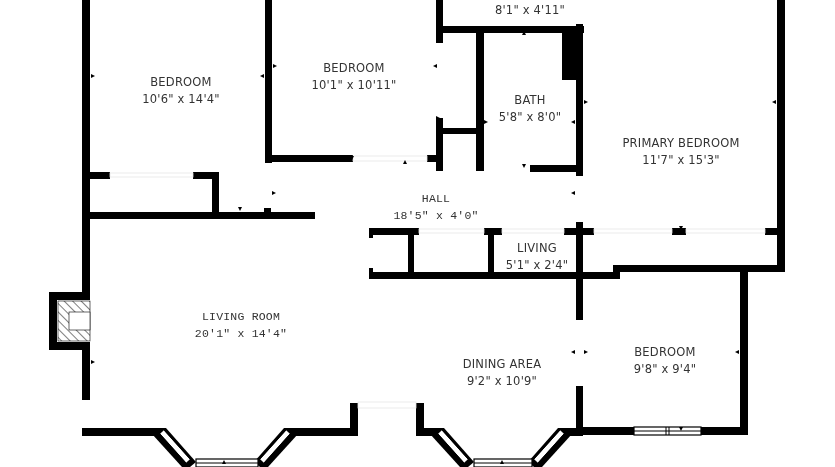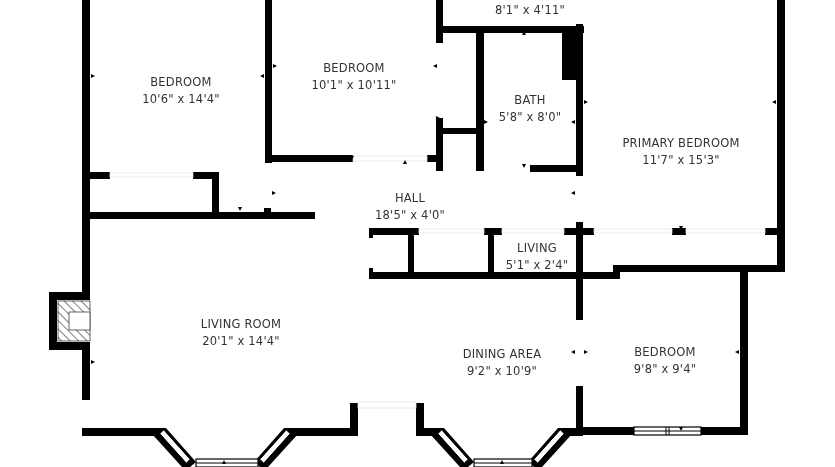--- a/index.html
+++ b/index.html
@@ -181,32 +181,32 @@
   <span>8'1" x 4'11"</span>
 </div>
 <div class="room-label" style="left:516px; top:92px;margin-left:14px;">
   <span>BATH</span>
   <span>5'8" x 8'0"</span>
 </div>
 <div class="room-label" style="left:681px; top:95px;margin-top:40px;">
   <span>PRIMARY BEDROOM</span>
   <span>11'7" x 15'3"</span>
 </div>
-<div class="room-label" style="left:410px; top:190px;">
+<div class="room-label" style="left:436px; top:190px;font-family:Liberation Mono, monospace;">
   <span>HALL</span>
   <span>18'5" x 4'0"</span>
 </div>
 <div class="room-label" style="left:537px; top:240px;">
   <span>LIVING</span>
   <span>5'1" x 2'4"</span>
 </div>
-<div class="room-label" style="left:241px; top:316px;">
+<div class="room-label" style="left:241px; top:308px;font-family:Liberation Mono, monospace;">
   <span>LIVING ROOM</span>
   <span>20'1" x 14'4"</span>
 </div>
-<div class="room-label" style="left:502px; top:346px;text-align:center;">
+<div class="room-label" style="left:502px; top:356px;text-align:center;">
   <span>DINING AREA</span>
   <span>9'2" x 10'9"</span>
 </div>
 <div class="room-label" style="left:665px; top:344px;">
   <span>BEDROOM</span>
   <span>9'8" x 9'4"</span>
 </div>
 
 </body></html>

